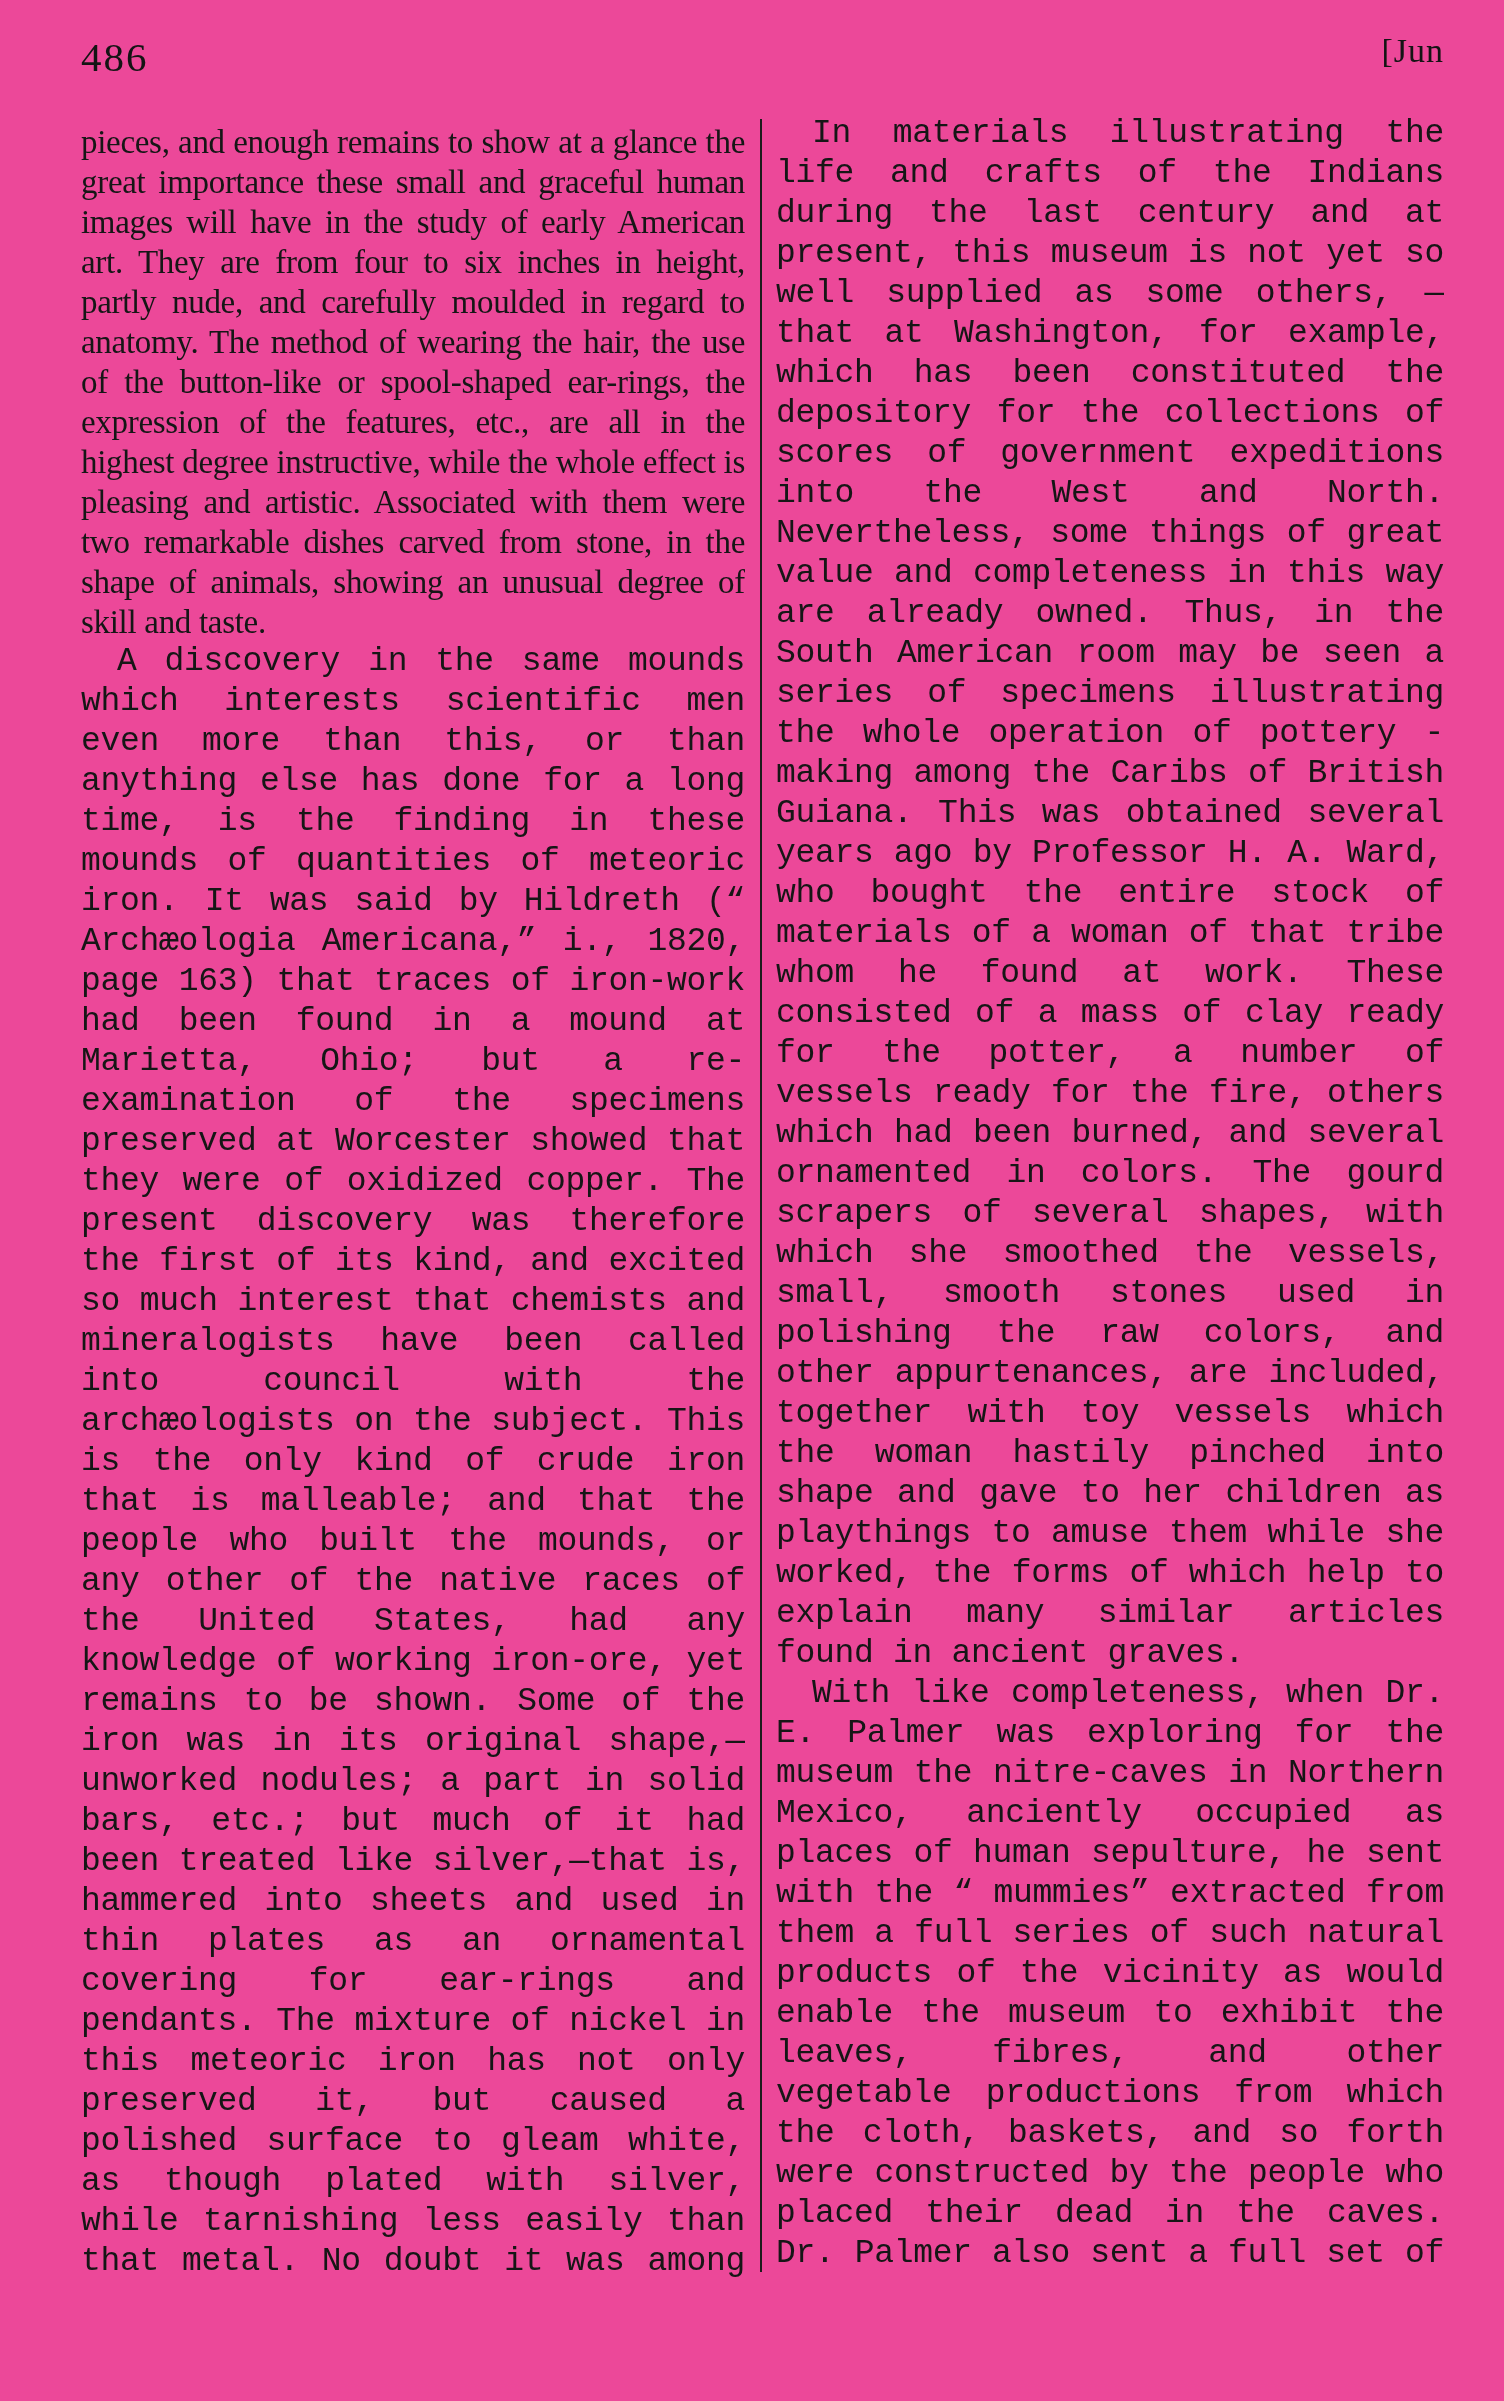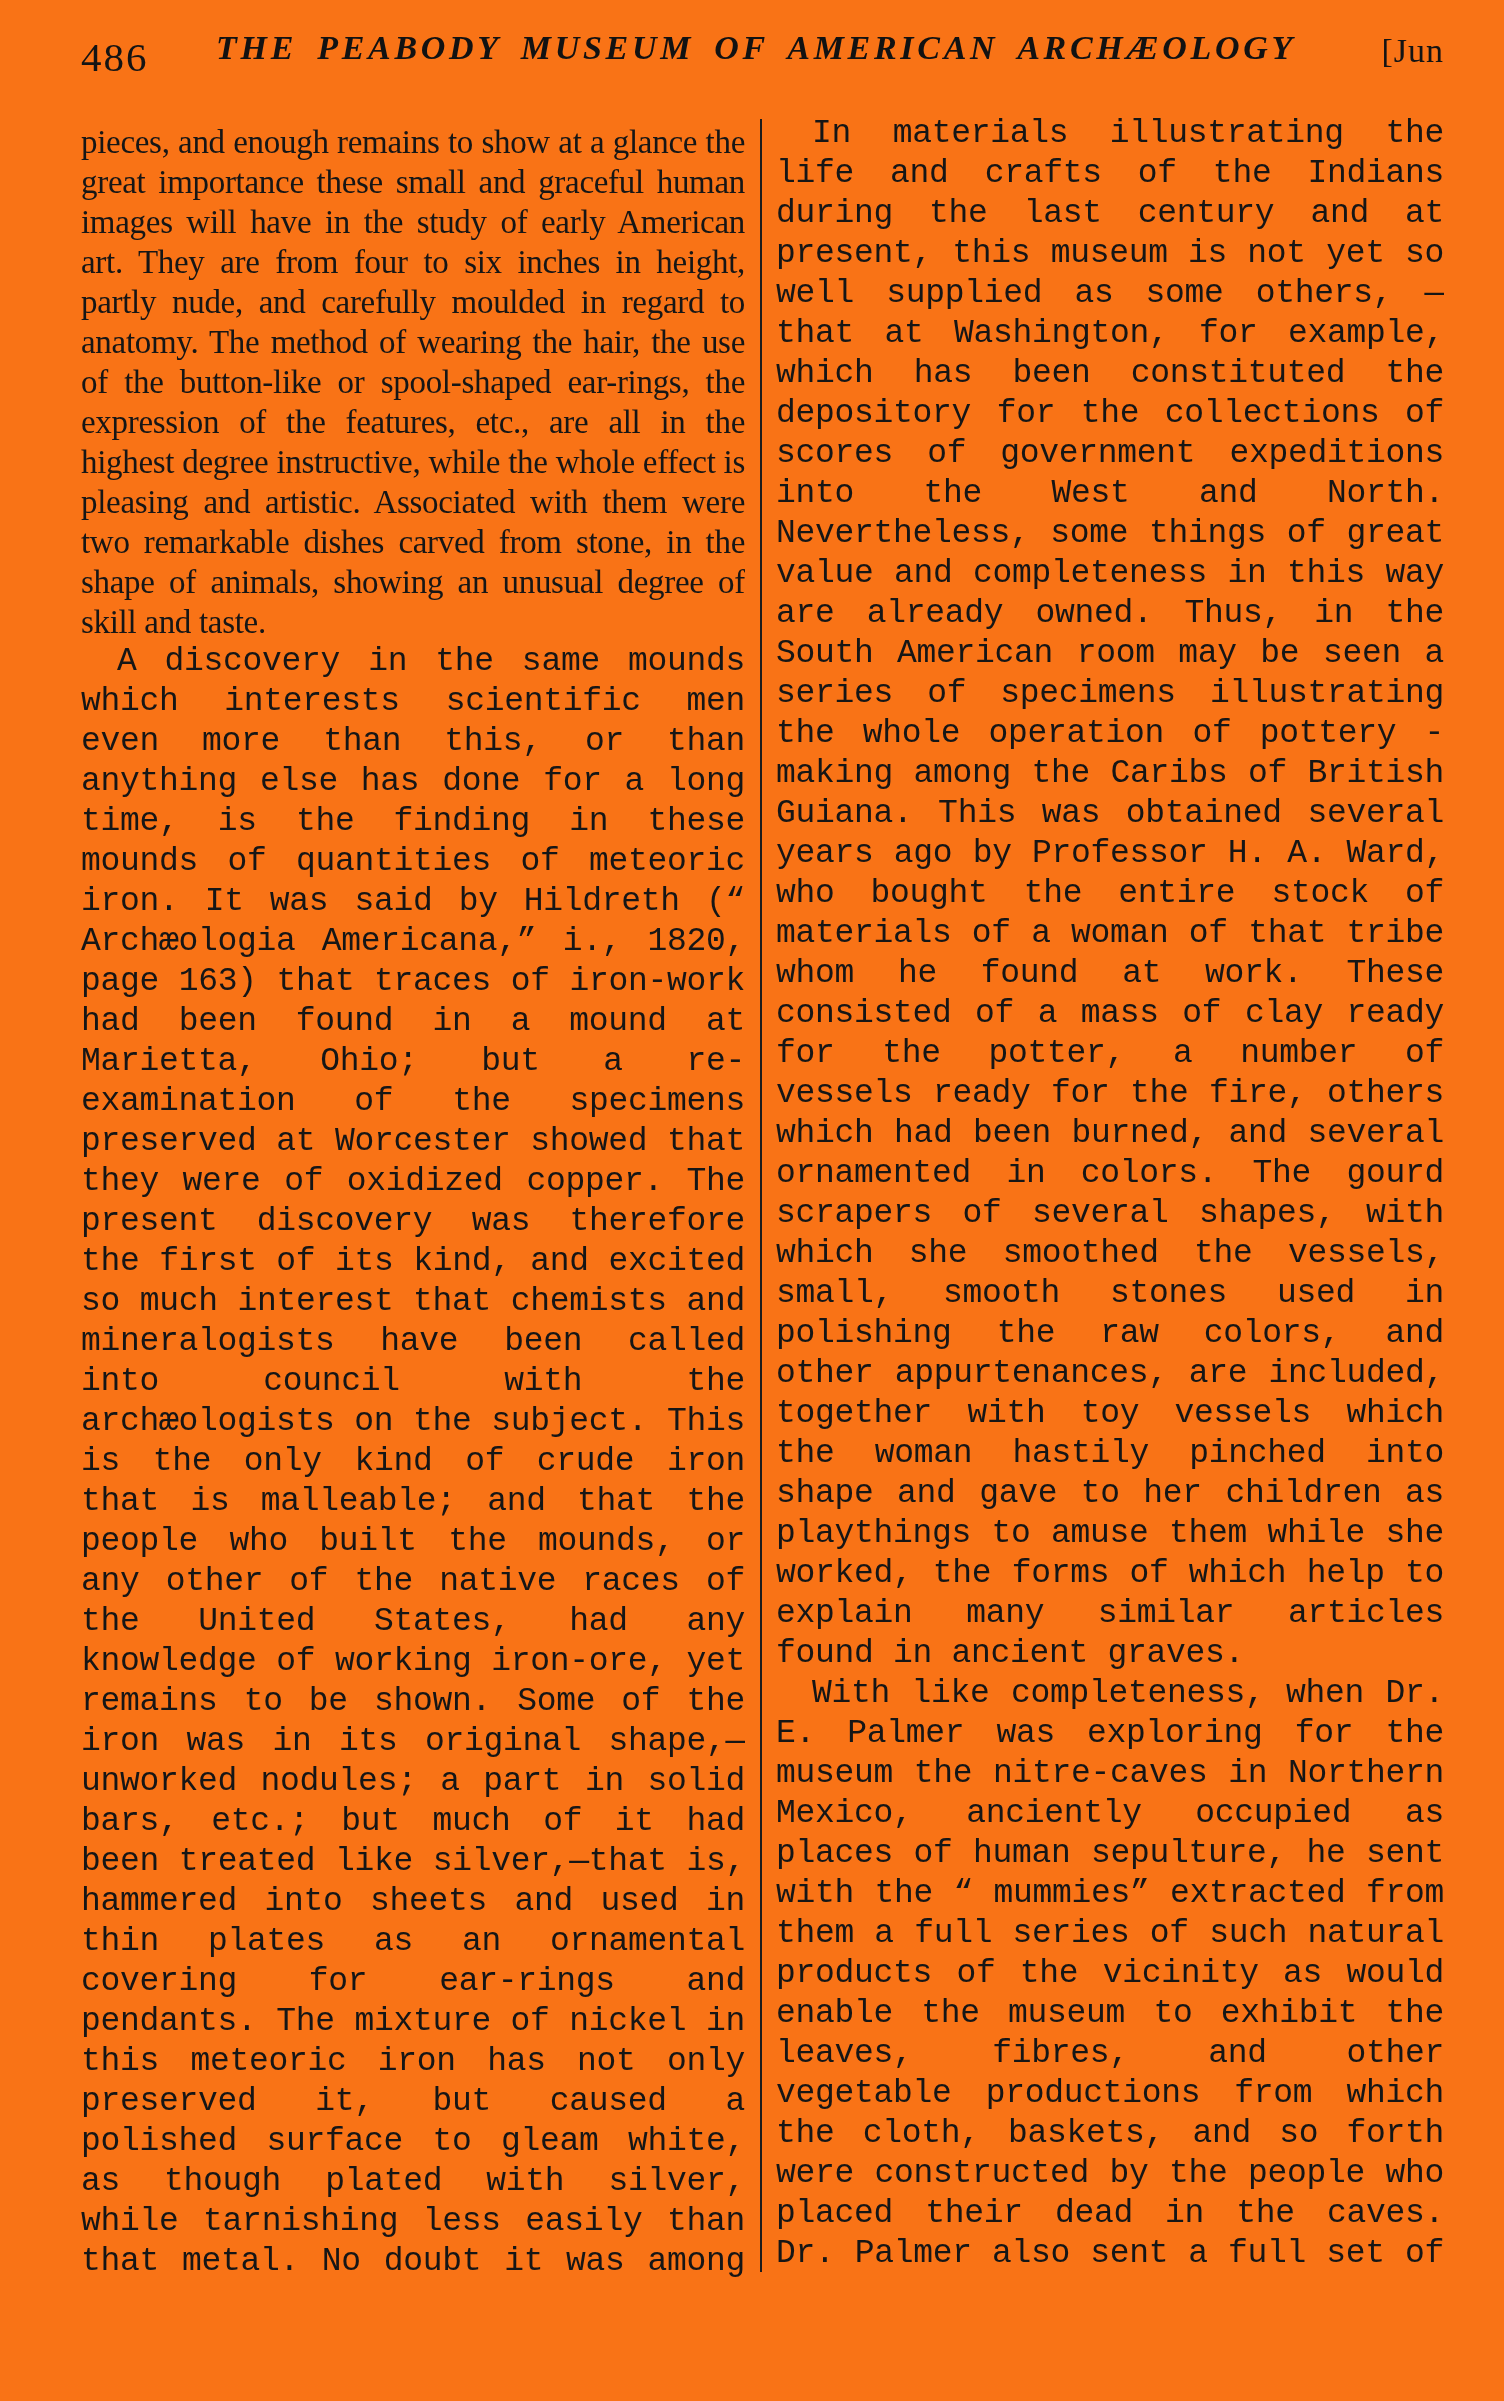--- a/index.html
+++ b/index.html
@@ -11,21 +11,21 @@
     height: 2401px;
     background: #fefefe;
     position: relative;
     font-family: "Liberation Serif", "DejaVu Serif", serif;
     color: #151515;
     overflow: hidden;
   }
   .page {
     position: absolute;
     inset: 0;
-    background: #f97316;
+    background: #ec4899;
   }
   
   .page-header {
     position: absolute;
     top: 29px;
     left: 81px;
     right: 61px;
     height: 55px;
   }
   .page-number {
@@ -101,21 +101,20 @@
     background: #1c1c1c;
   }
 </style>
 </head>
 <body>
 
 <div class="page">
 
   <div class="page-header">
     <div class="page-number">486</div>
-    <div class="running-title">THE PEABODY MUSEUM OF AMERICAN ARCHÆOLOGY</div>
     <div class="issue-label">[Jun</div>
   </div>
 
   <div class="column-divider"></div>
 
   <div class="text-columns">
 
     <div class="column column-left">
       <p>pieces, and enough remains to show at a glance the great importance these small and graceful human images will have in the study of early American art.  They are from four to six inches in height, partly nude, and carefully moulded in regard to anatomy.  The method of wearing the hair, the use of the button-like or spool-shaped ear-rings, the expression of the features, etc., are all in the highest degree instructive, while the whole effect is pleasing and artistic.  Associated with them were two remarkable dishes carved from stone, in the shape of animals, showing an unusual degree of skill and taste.</p>
       <p class="indented">A discovery in the same mounds which interests scientific men even more than this, or than anything else has done for a long time, is the finding in these mounds of quantities of meteoric iron.  It was said by Hildreth (“ Archæologia Americana,” i., 1820, page 163) that traces of iron-work had been found in a mound at Marietta, Ohio; but a re-examination of the specimens preserved at Worcester showed that they were of oxidized copper.  The present discovery was therefore the first of its kind, and excited so much interest that chemists and mineralogists have been called into council with the archæologists on the subject.  This is the only kind of crude iron that is malleable; and that the people who built the mounds, or any other of the native races of the United States, had any knowledge of working iron-ore, yet remains to be shown.  Some of the iron was in its original shape,—unworked nodules; a part in solid bars, etc.;  but much of it had been treated like silver,—that is, hammered into sheets and used in thin plates as an ornamental covering for ear-rings and pendants.  The mixture of nickel in this meteoric iron has not only preserved it, but caused a polished surface to gleam white, as though plated with silver, while tarnishing less easily than that metal.  No doubt it was among the most highly prized of all the treasures of those old days, and nothing more precious than this could have been offered as a sacrifice, when, with lavish</p>

